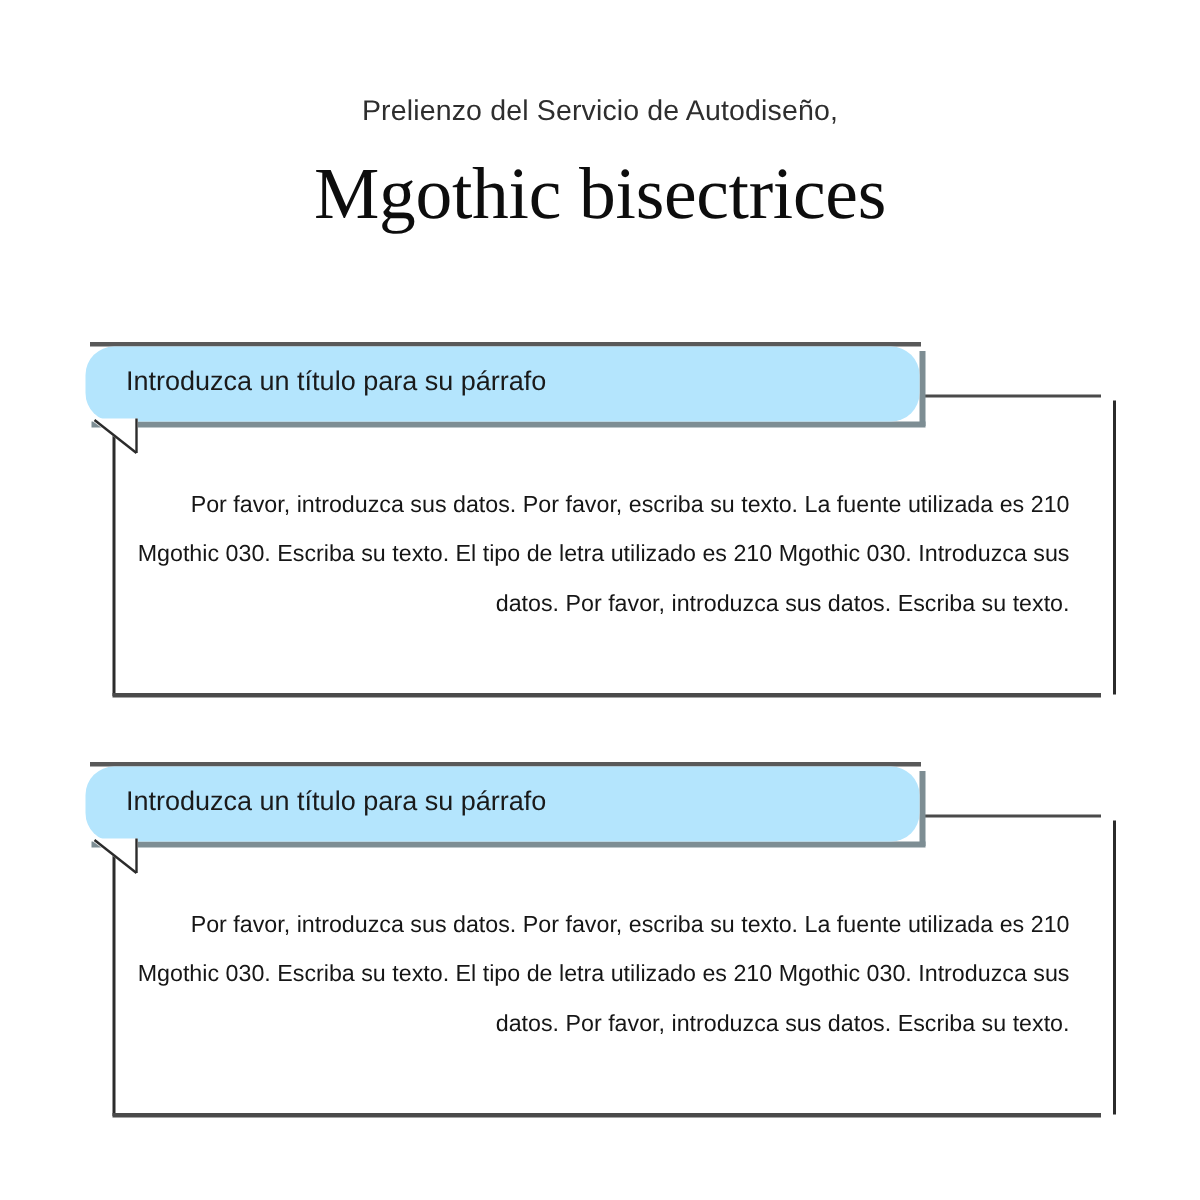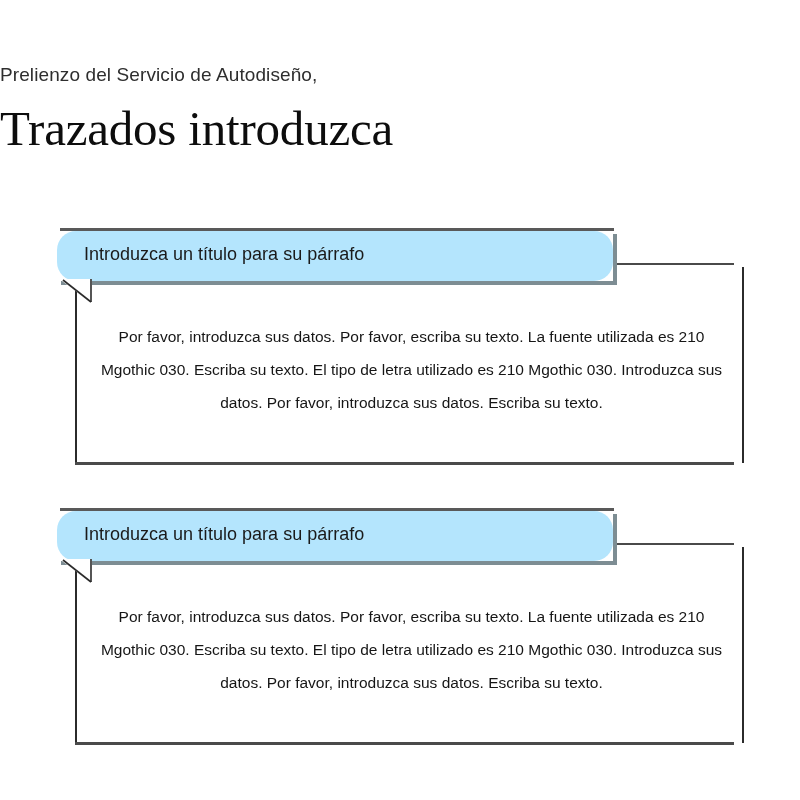--- a/index.html
+++ b/index.html
@@ -14,21 +14,21 @@
     overflow: hidden;
     position: relative;
   }
 
   
   .header {
     position: absolute;
     left: 0;
     top: 0;
     width: 800px;
-    text-align: left;
+    text-align: center;
   }
   .subtitle {
     margin: 0;
     padding-top: 64px;
     font-family: "Liberation Sans", sans-serif;
     font-size: 19px;
     font-weight: 400;
     color: #2e2e2e;
     letter-spacing: 0.1px;
   }
@@ -137,36 +137,36 @@
     left: 62px;
     top: 53px;
     width: 46px;
     height: 26px;
     overflow: visible;
   }
 
   
   .body-text {
     position: absolute;
-    left: 99px;
+    left: 88px;
     top: 78px;
     width: 625px;
     font-family: "Liberation Sans", sans-serif;
     font-size: 15.5px;
     line-height: 33px;
     color: #161616;
-    text-align: center;
+    text-align: right;
   }
 </style>
 </head>
 <body>
 
 <div class="header">
   <p class="subtitle">Prelienzo del Servicio de Autodiseño,</p>
-  <h1 class="maintitle">Trazados introduzca</h1>
+  <h1 class="maintitle">Mgothic bisectrices</h1>
 </div>
 
 <div class="section" id="section-1">
 
   <div class="frame-top"></div>
   <div class="frame-right-h"></div>
   <div class="frame-left-v"></div>
   <div class="frame-right-v"></div>
   <div class="frame-bottom"></div>
 

